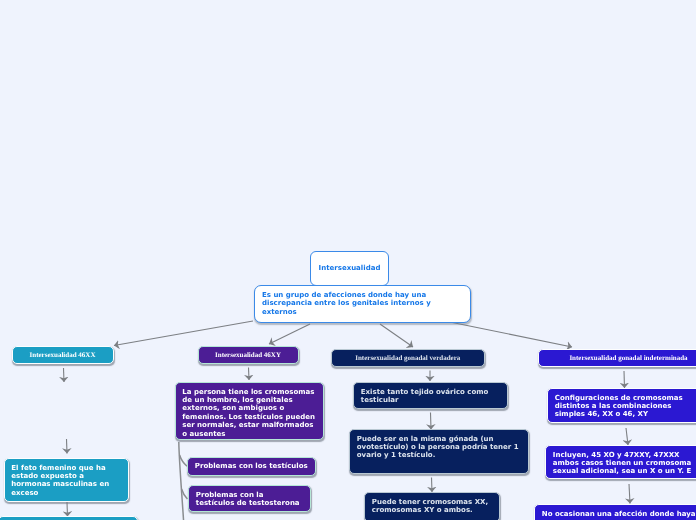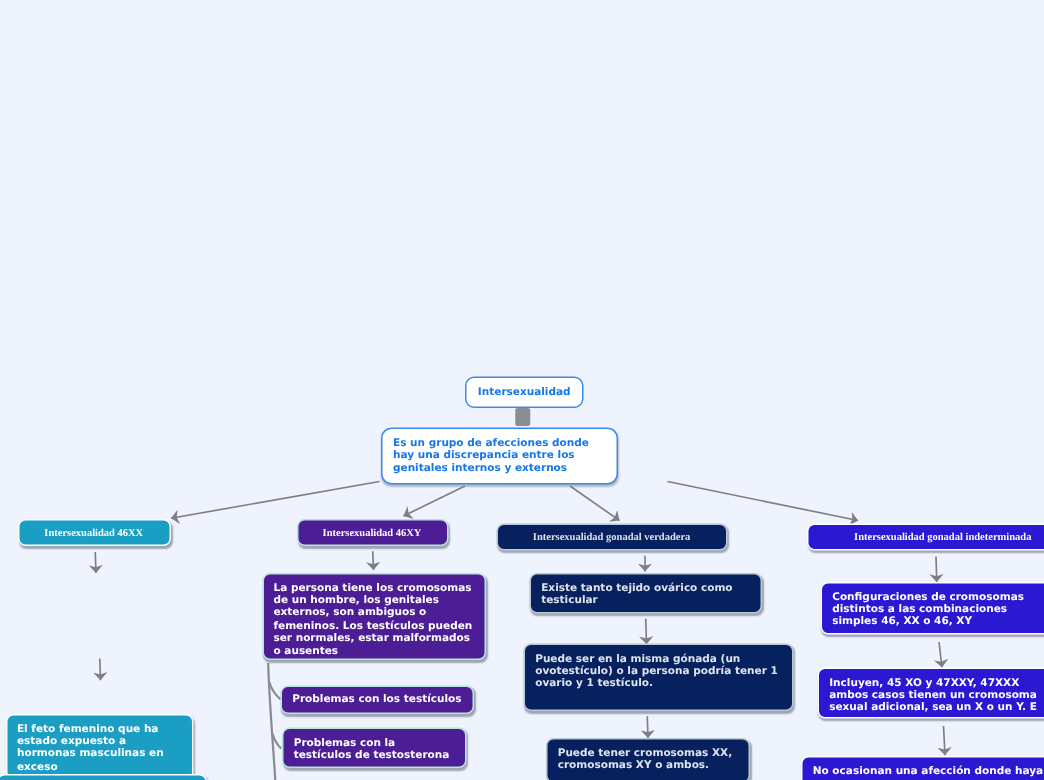--- a/index.html
+++ b/index.html
@@ -8,24 +8,24 @@
        font-family:"DejaVu Sans",sans-serif;
        -webkit-font-smoothing:antialiased;text-rendering:geometricPrecision;}
   #stage{position:relative;width:696px;height:520px;background:#eff3fd;overflow:hidden;}
   svg#edges{position:absolute;left:0;top:0;width:696px;height:520px;}
 
   .node{position:absolute;box-sizing:border-box;display:flex;
         border-radius:5px;font-weight:bold;font-size:7px;line-height:8.4px;
         white-space:pre-wrap;}
   .node > span{display:block;transform:translateZ(0);}
 
-  .n-root{left:310px;top:251px;width:79px;height:21px;background:#fff;
+  .n-root{left:310px;top:251px;width:79px;height:35px;background:#fff;
           border:1.6px solid #3b8ae8;color:#1577e8;border-radius:6px;
           align-items:center;justify-content:center;}
-  .n-def{left:254px;top:285px;width:158px;height:38px;background:#fff;
+  .n-def{left:254px;top:285px;width:217px;height:38px;background:#fff;
          border:1.6px solid #3b8ae8;color:#1577e8;border-radius:7px;
          padding:5px 7px;align-items:flex-start;
          box-shadow:0.5px 1.2px 1.3px rgba(120,128,140,0.5);}
 
   .c-cyan  {background:#1b9ec4;color:#fff;border:1.3px solid #fdfefe;}
   .c-green {background:#4c1d95;color:#fff;border:1.3px solid #b5e7d6;}
   .c-navy  {background:#07205e;color:#dde4ee;border:1.3px solid #b9c8d2;}
   .c-blue  {background:#2b18d2;color:#fff;border:1.3px solid #fdfefe;}
   .shadow  {box-shadow:0.9px 1.4px 1.1px rgba(110,118,130,0.62);}
   .lvl1{align-items:center;justify-content:center;padding:1.2px 5px 0;font-family:Liberation Serif, serif;}
@@ -74,21 +74,21 @@
     <span>Intersexualidad</span>
   </div>
 
   <div class="node n-def">
     <span>Es un grupo de afecciones donde hay una discrepancia entre los genitales internos y externos</span>
   </div>
 
   <div class="node lvl1 c-cyan shadow" style="left:11.5px;top:345.6px;width:102px;height:18.4px">
     <span>Intersexualidad 46XX</span>
   </div>
-  <div class="node leaf c-cyan shadow" style="left:3.5px;top:476px;width:125.5px;height:43.5px">
+  <div class="node leaf c-cyan shadow" style="left:3.5px;top:458px;width:125.5px;height:43.5px">
     <span>El feto femenino que ha estado expuesto a hormonas masculinas en exceso</span>
   </div>
   <div class="node leaf c-cyan shadow" style="left:-2px;top:515.5px;width:139.5px;height:40px">
     <span></span>
   </div>
 
   <div class="node lvl1 c-green shadow" style="left:197.5px;top:345.6px;width:101px;height:18.4px">
     <span>Intersexualidad 46XY</span>
   </div>
   <div class="node leaf c-green shadow" style="left:174.5px;top:382px;width:149px;height:58px">

